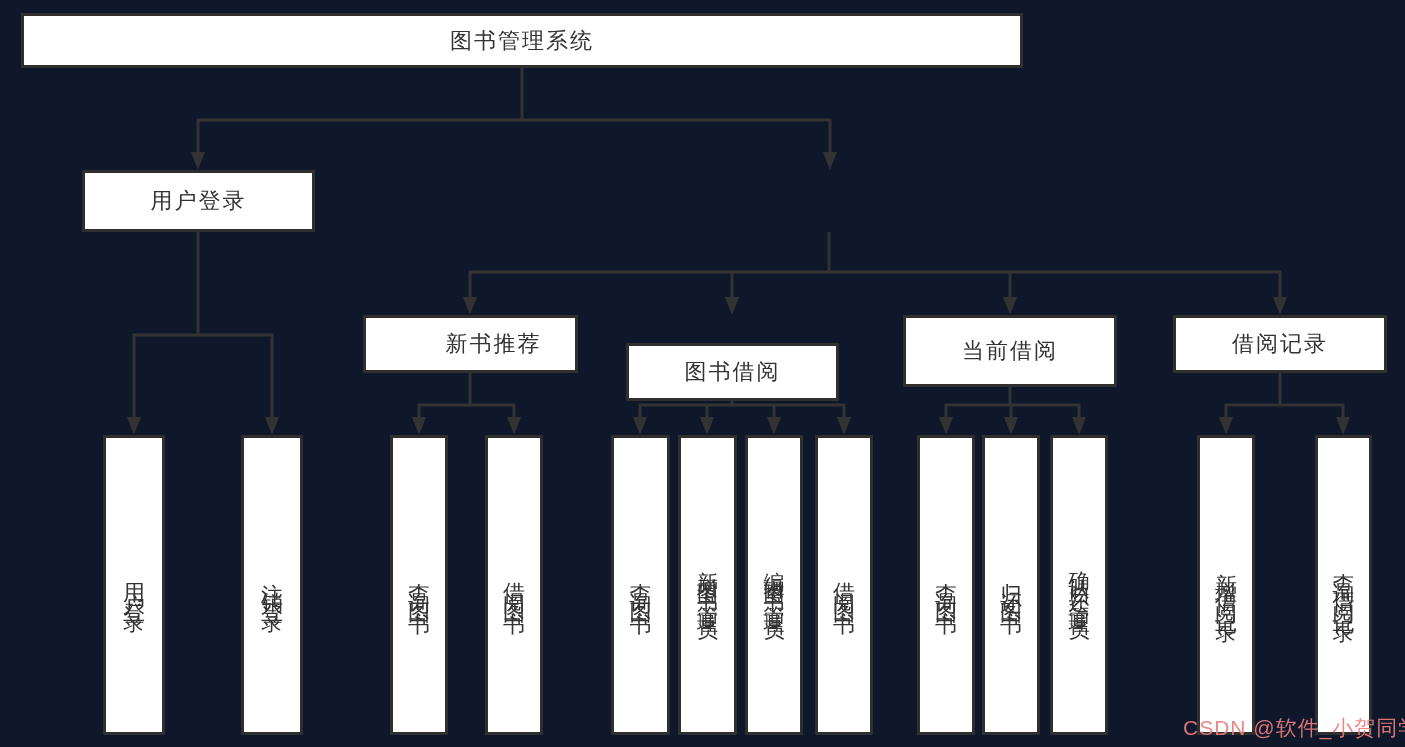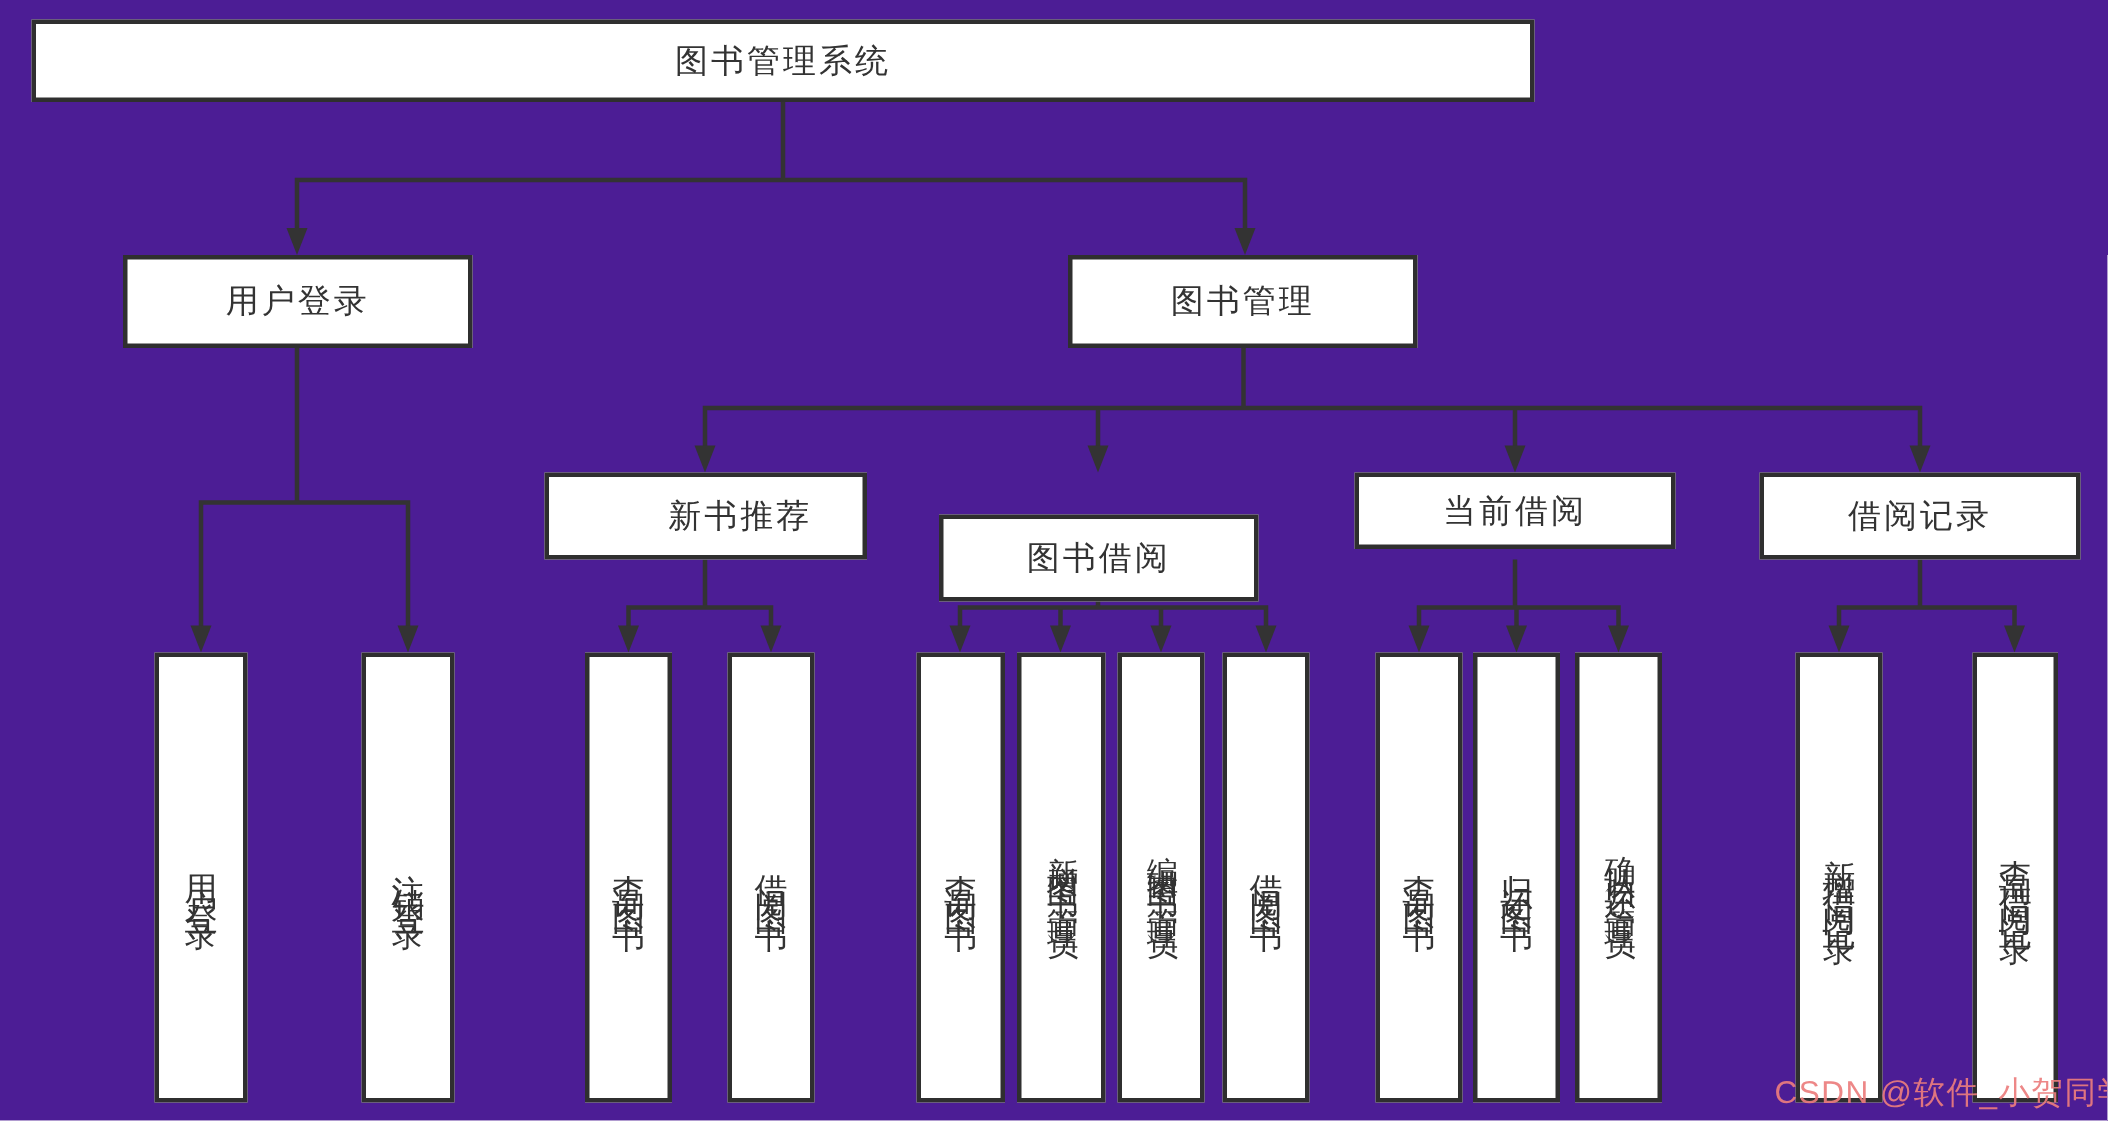--- a/index.html
+++ b/index.html
@@ -5,21 +5,21 @@
   html, body {
     margin: 0;
     padding: 0;
     background: #ffffff;
     font-family: "Liberation Sans", "DejaVu Sans", sans-serif;
   }
   #canvas {
     position: relative;
     width: 1405px;
     height: 747px;
-    background: #4c1d95;
+    background: #0f172a;
     overflow: hidden;
   }
   #connector-svg {
     position: absolute;
     left: 0; top: 0;
     width: 1405px; height: 747px;
     pointer-events: none;
   }
   .node {
     position: absolute;
@@ -98,25 +98,24 @@
       <polygon points="1004,417 1018,417 1011,435"></polygon>
       <polygon points="1072,417 1086,417 1079,435"></polygon>
       <polygon points="1219,417 1233,417 1226,435"></polygon>
       <polygon points="1336,417 1350,417 1343,435"></polygon>
     </g>
   </svg>
 
   <div class="node hnode" style="left:21px; top:13px; width:1002px; height:55px;">图书管理系统</div>
 
   <div class="node hnode" style="left:82px; top:170px; width:233px; height:62px;">用户登录</div>
-  <div class="node hnode" style="left:712px; top:170px; width:233px; height:62px;">图书管理</div>
 
   <div class="node hnode" style="left:363px; top:315px; width:215px; height:58px;padding-left:46px;">新书推荐</div>
   <div class="node hnode" style="left:626px; top:315px; width:213px; height:58px;margin-top:28px;">图书借阅</div>
-  <div class="node hnode" style="left:903px; top:315px; width:214px; height:51px;">当前借阅</div>
+  <div class="node hnode" style="left:903px; top:315px; width:214px; height:72px;">当前借阅</div>
   <div class="node hnode" style="left:1173px; top:315px; width:214px; height:58px;font-family:Liberation Mono, monospace;">借阅记录</div>
 
   <div class="node leaf" style="left:103px; top:435px; width:62px; height:300px;">用户登录</div>
   <div class="node leaf" style="left:241px; top:435px; width:62px; height:300px;">注销登录</div>
 
   <div class="node leaf" style="left:390px; top:435px; width:58px; height:300px;">查询图书</div>
   <div class="node leaf" style="left:485px; top:435px; width:58px; height:300px;">借阅图书</div>
 
   <div class="node leaf" style="left:611px; top:435px; width:59px; height:300px;">查询图书</div>
   <div class="node leaf long" style="left:678px; top:435px; width:59px; height:300px;">新增图书（管理员）</div>

